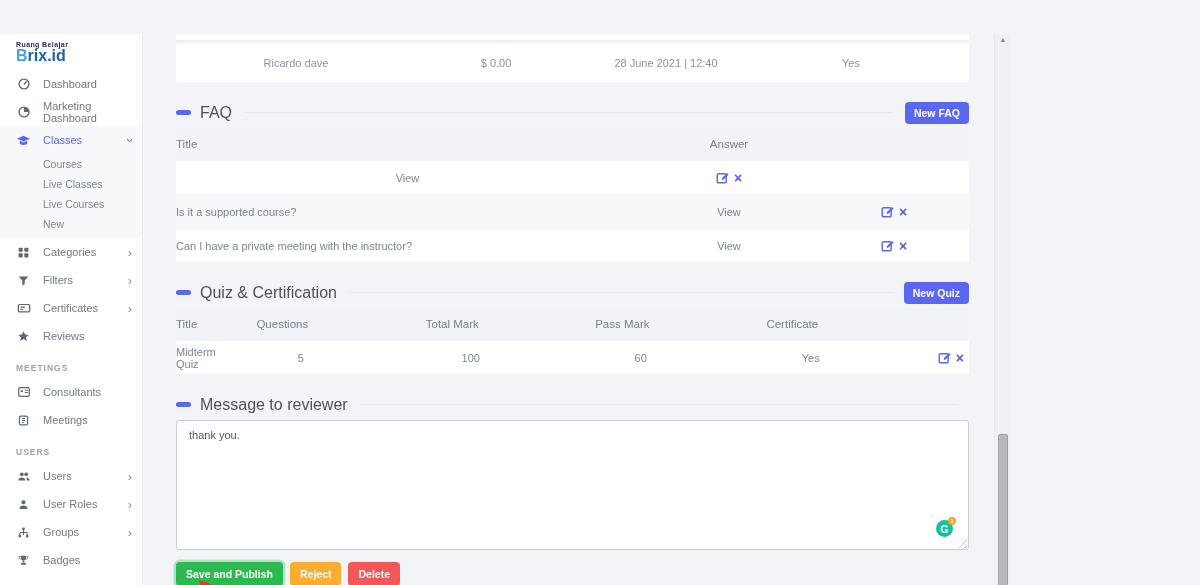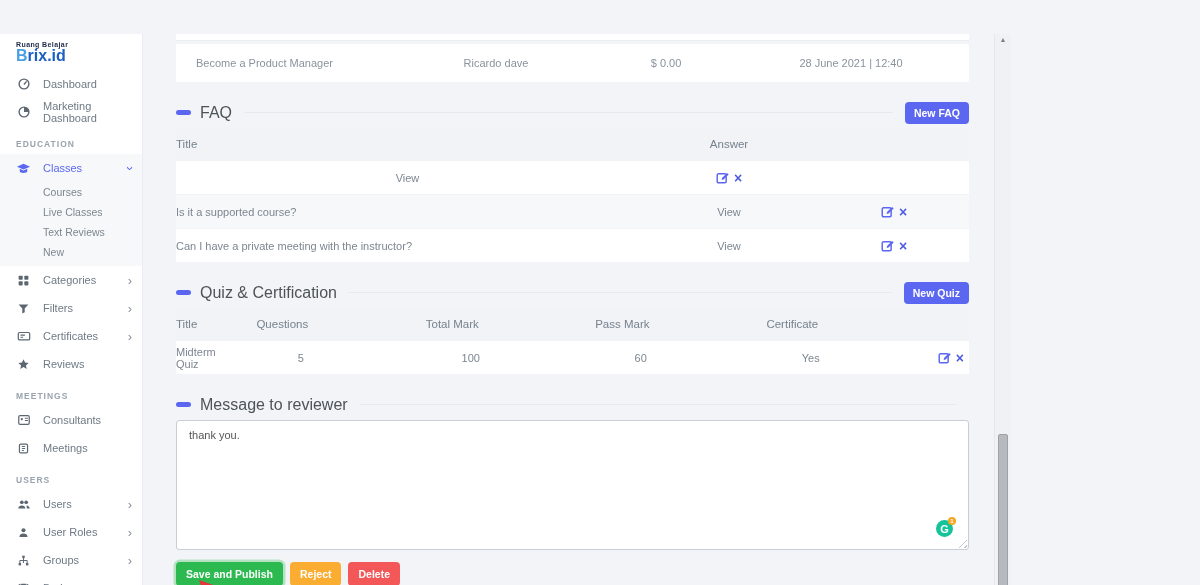--- a/index.html
+++ b/index.html
@@ -104,36 +104,35 @@
     <div class="nav-item">
       <span class="nav-icon">
           <svg width="14" height="14" viewBox="0 0 16 16">
             <circle cx="8" cy="8" r="5.6" fill="none" stroke="currentColor" stroke-width="1.6"></circle>
             <path d="M8 8V2.4A5.6 5.6 0 0 1 13.6 8z" fill="currentColor"></path>
           </svg>
         </span>
       <span class="nav-label">Marketing Dashboard</span>
     </div>
 
-    <div class="section-label">EDUCATION</div>
 
     <div class="classes-block">
       <div class="nav-item active">
         <span class="nav-icon">
             <svg width="15" height="15" viewBox="0 0 16 16">
               <path d="M8 3 1 6l7 3 7-3z" fill="currentColor"></path>
               <path d="M4 8.2v2.6c0 .9 1.8 1.9 4 1.9s4-1 4-1.9V8.2L8 10z" fill="currentColor"></path>
             </svg>
           </span>
         <span class="nav-label">Classes</span>
         <span class="nav-chevron"><span class="chev-down">›</span></span>
       </div>
       <div class="sub-item">Courses</div>
       <div class="sub-item">Live Classes</div>
-      <div class="sub-item">Text Reviews</div>
+      <div class="sub-item">Live Courses</div>
       <div class="sub-item">New</div>
     </div>
 
     <div class="nav-item">
       <span class="nav-icon">
           <svg width="13" height="13" viewBox="0 0 16 16" fill="currentColor">
             <rect x="2" y="2" width="5" height="5" rx="1"></rect>
             <rect x="9" y="2" width="5" height="5" rx="1"></rect>
             <rect x="2" y="9" width="5" height="5" rx="1"></rect>
             <rect x="9" y="9" width="5" height="5" rx="1"></rect>
@@ -246,21 +245,20 @@
           </svg>
         </span>
       <span class="nav-label">Badges</span>
     </div>
   </aside>
 
   <main class="main">
     <div class="prev-edge"></div>
 
     <div class="course-row">
-      <div class="cl">Become a Product Manager</div>
       <div class="cc">Ricardo dave</div>
       <div class="cc">$ 0.00</div>
       <div class="cc">28 June 2021 | 12:40</div>
       <div class="cc">Yes</div>
       <div class="act">
         <span class="edit-icon">
             <svg width="13" height="13" viewBox="0 0 16 16">
               <rect x="1.5" y="3.5" width="11" height="11" rx="1.5" fill="none" stroke="currentColor" stroke-width="1.8"></rect>
               <path d="M7 11l.4-2.3L13.7 2.4l1.9 1.9-6.3 6.3z" fill="currentColor"></path>
             </svg>

